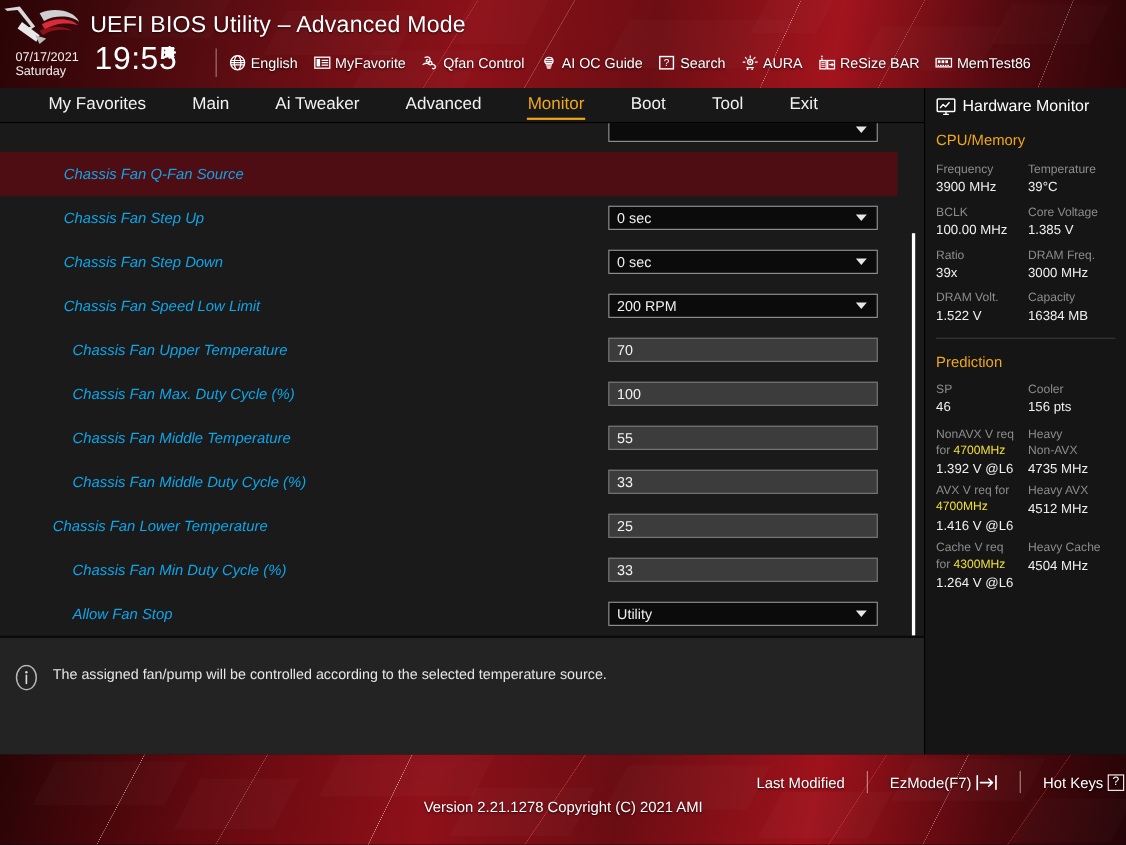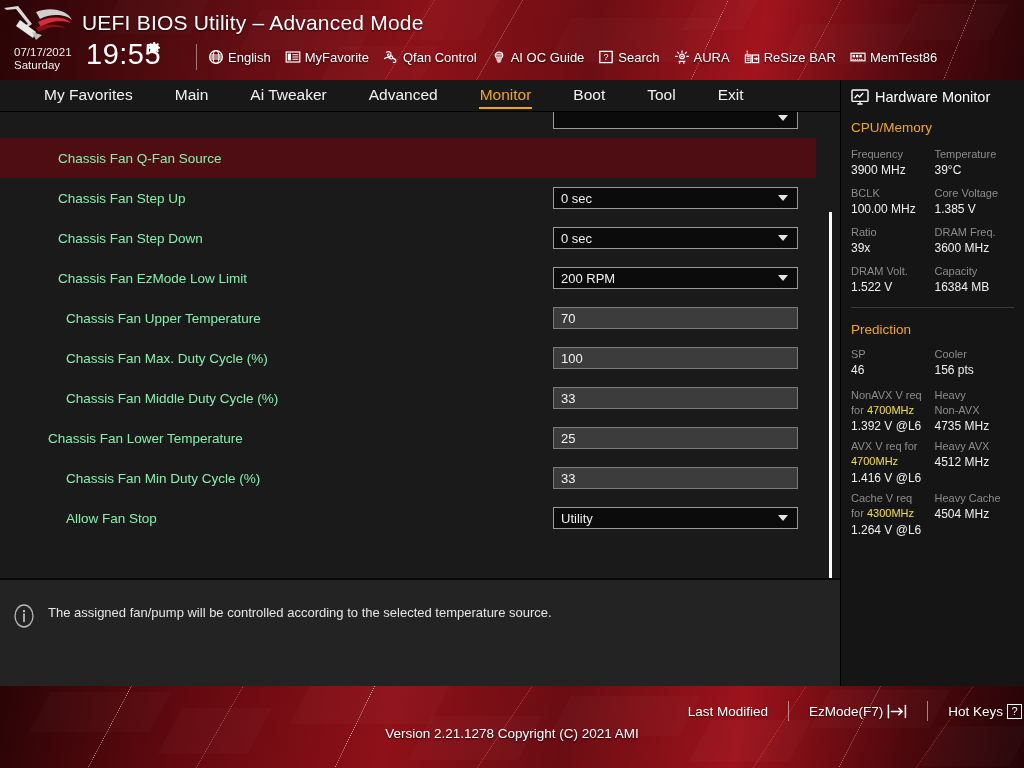--- a/index.html
+++ b/index.html
@@ -62,21 +62,21 @@
   .main {
     position:absolute; left:0; top:112px; width:840px; height:466px;
     background:#1a1a1a; overflow:hidden;
   }
   .rowlist { position:absolute; left:0; top:-14px; width:840px; }
   .row {
     position:relative; height:40px; display:flex; align-items:center; width:816px;
   }
   .row.selected { background:#4d0d12; }
   .row .label {
-    font-size:13.5px; color:#86efac; white-space:nowrap; flex:0 0 auto;
+    font-size:13.5px; color:#0ea5e9; white-space:nowrap; flex:0 0 auto;font-style:italic;
   }
   .row .ctrl { position:absolute; left:553px; top:50%; transform:translateY(-50%); }
 
   .dd {
     width:245px; height:22px; background:#0b0b0b; border:1px solid #9a9a9a;
     display:flex; align-items:center; position:relative; cursor:pointer;
   }
   .row.selected .dd { border-color:#e02a3c; background:#000; }
   .dd .val { font-size:13px; color:#f0f0f0; padding-left:7px; white-space:nowrap; }
   .dd .caret {
@@ -318,21 +318,21 @@
         <div class="label" style="margin-left:58px;">Chassis Fan Step Down</div>
         <div class="ctrl">
           <div class="dd">
             <span class="val">0 sec</span>
             <span class="caret"></span>
           </div>
         </div>
       </div>
 
       <div class="row">
-        <div class="label" style="margin-left:58px;">Chassis Fan EzMode Low Limit</div>
+        <div class="label" style="margin-left:58px;">Chassis Fan Speed Low Limit</div>
         <div class="ctrl">
           <div class="dd">
             <span class="val">200 RPM</span>
             <span class="caret"></span>
           </div>
         </div>
       </div>
 
       <div class="row">
         <div class="label" style="margin-left:66px;">Chassis Fan Upper Temperature</div>
@@ -345,20 +345,28 @@
 
       <div class="row">
         <div class="label" style="margin-left:66px;">Chassis Fan Max. Duty Cycle (%)</div>
         <div class="ctrl">
           <div class="tf">
             <span class="val">100</span>
           </div>
         </div>
       </div>
 
+      <div class="row">
+        <div class="label" style="margin-left:66px;">Chassis Fan Middle Temperature</div>
+        <div class="ctrl">
+          <div class="tf">
+            <span class="val">55</span>
+          </div>
+        </div>
+      </div>
 
       <div class="row">
         <div class="label" style="margin-left:66px;">Chassis Fan Middle Duty Cycle (%)</div>
         <div class="ctrl">
           <div class="tf">
             <span class="val">33</span>
           </div>
         </div>
       </div>
 
@@ -423,21 +431,21 @@
       <div class="cellv">39°C</div>
 
       <div class="cellk">BCLK</div>
       <div class="cellk">Core Voltage</div>
       <div class="cellv">100.00 MHz</div>
       <div class="cellv">1.385 V</div>
 
       <div class="cellk">Ratio</div>
       <div class="cellk">DRAM Freq.</div>
       <div class="cellv">39x</div>
-      <div class="cellv">3600 MHz</div>
+      <div class="cellv">3000 MHz</div>
 
       <div class="cellk">DRAM Volt.</div>
       <div class="cellk">Capacity</div>
       <div class="cellv">1.522 V</div>
       <div class="cellv">16384 MB</div>
     </div>
 
     <div class="hm-rule"></div>
 
     <div class="sec-title">Prediction</div>

